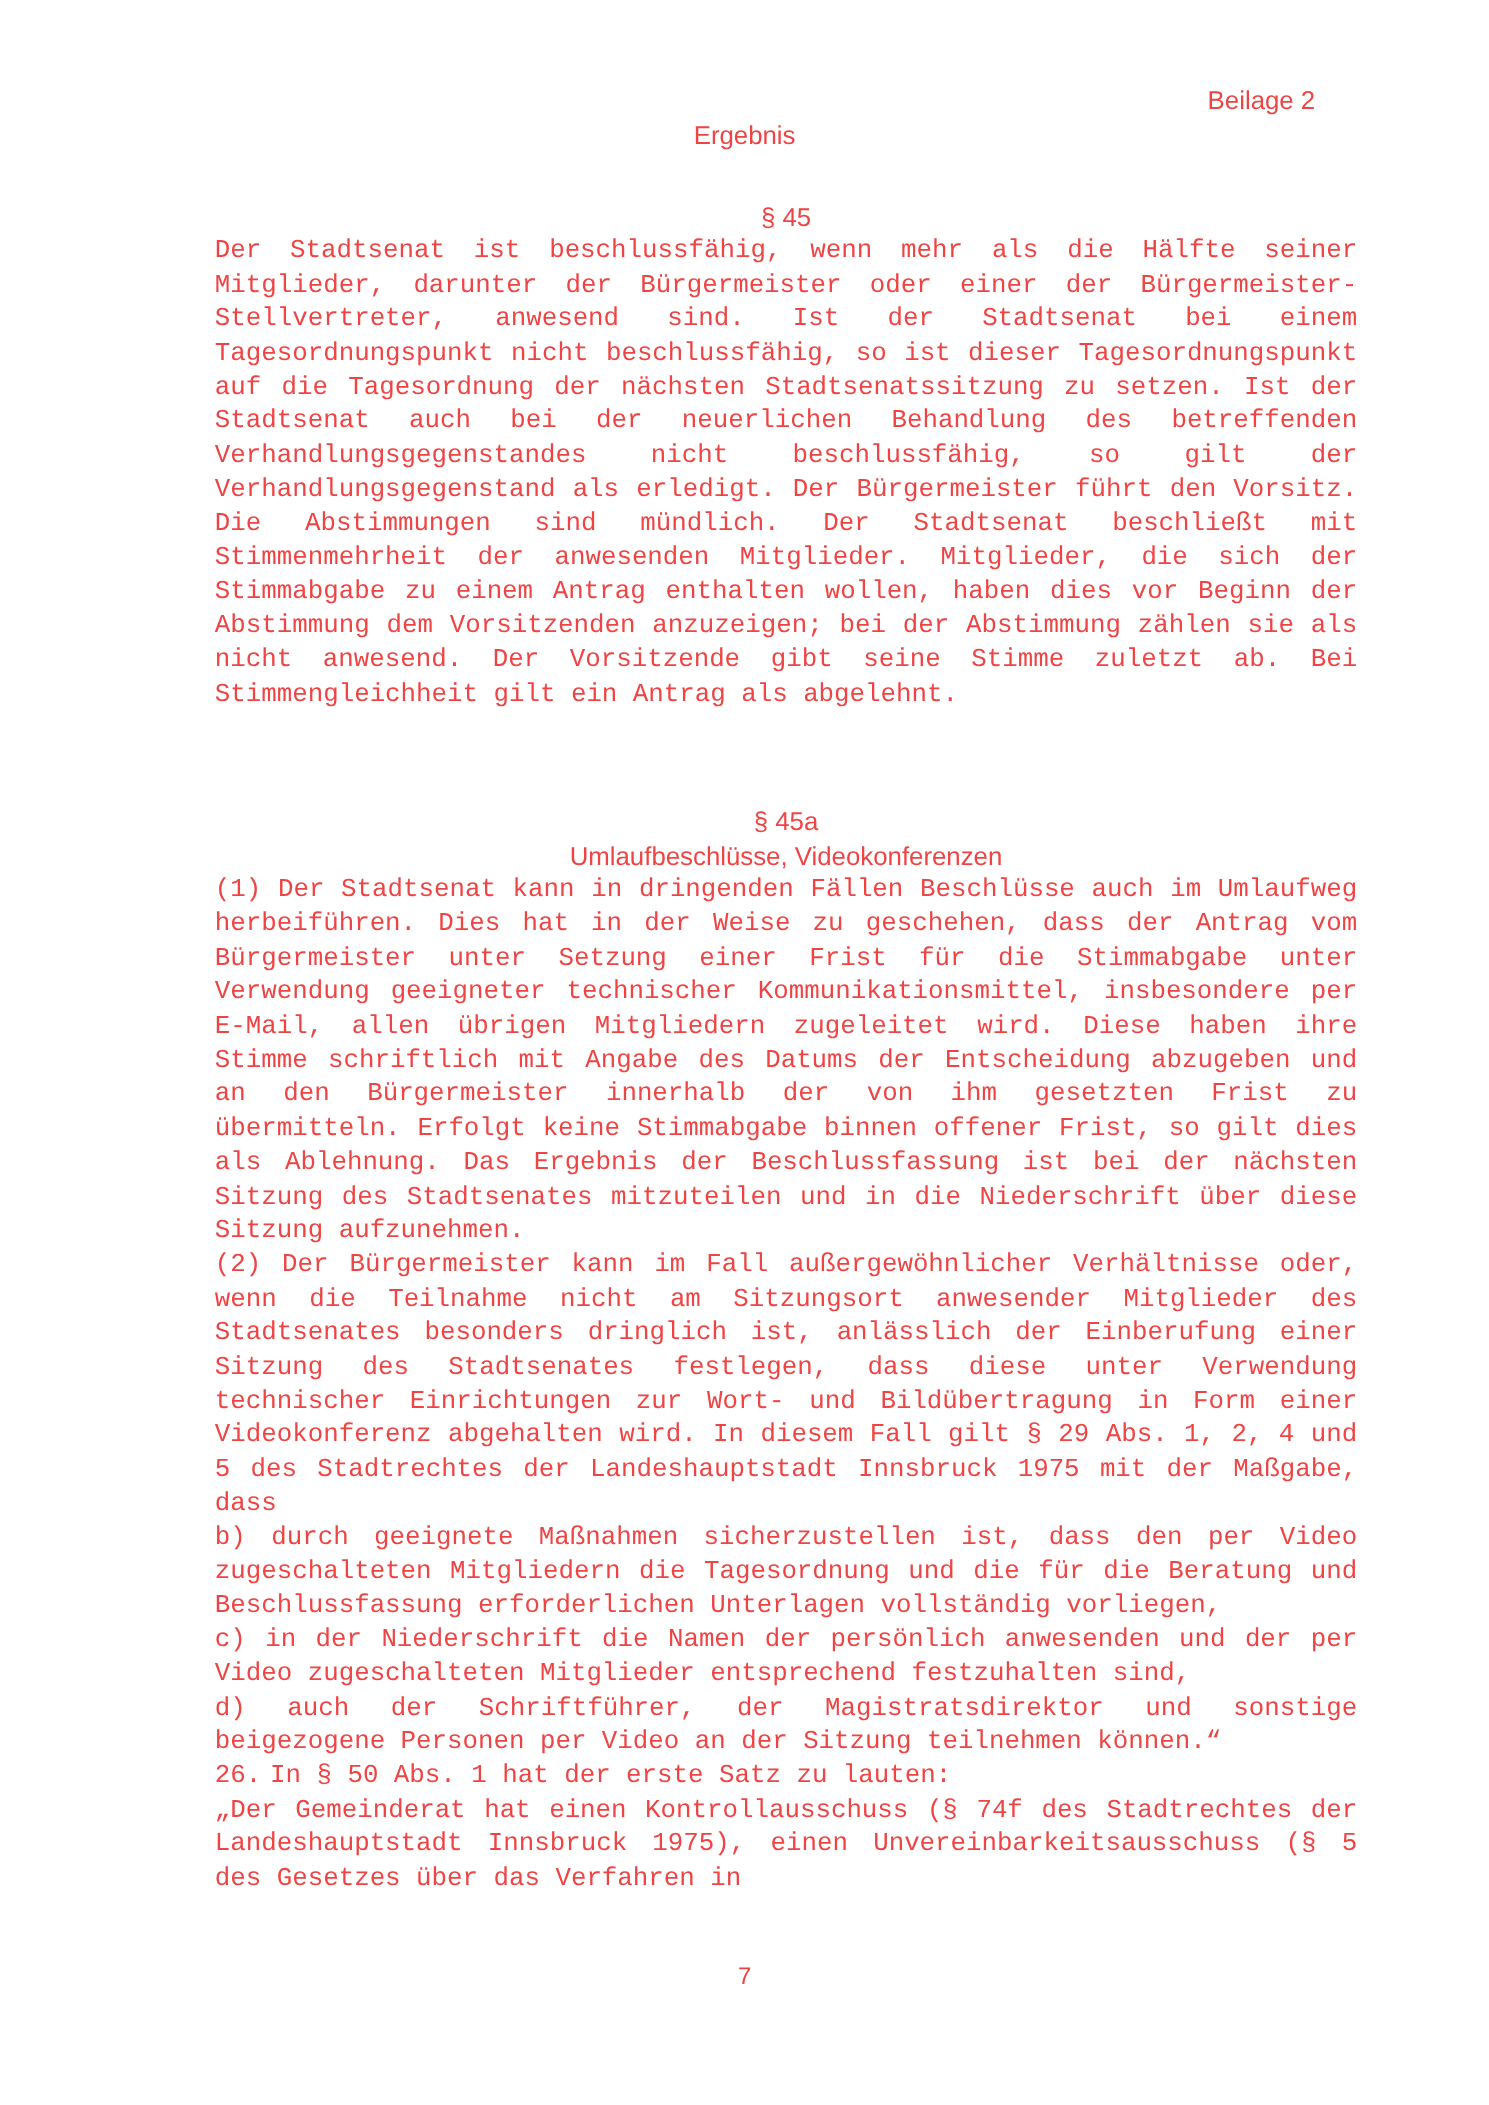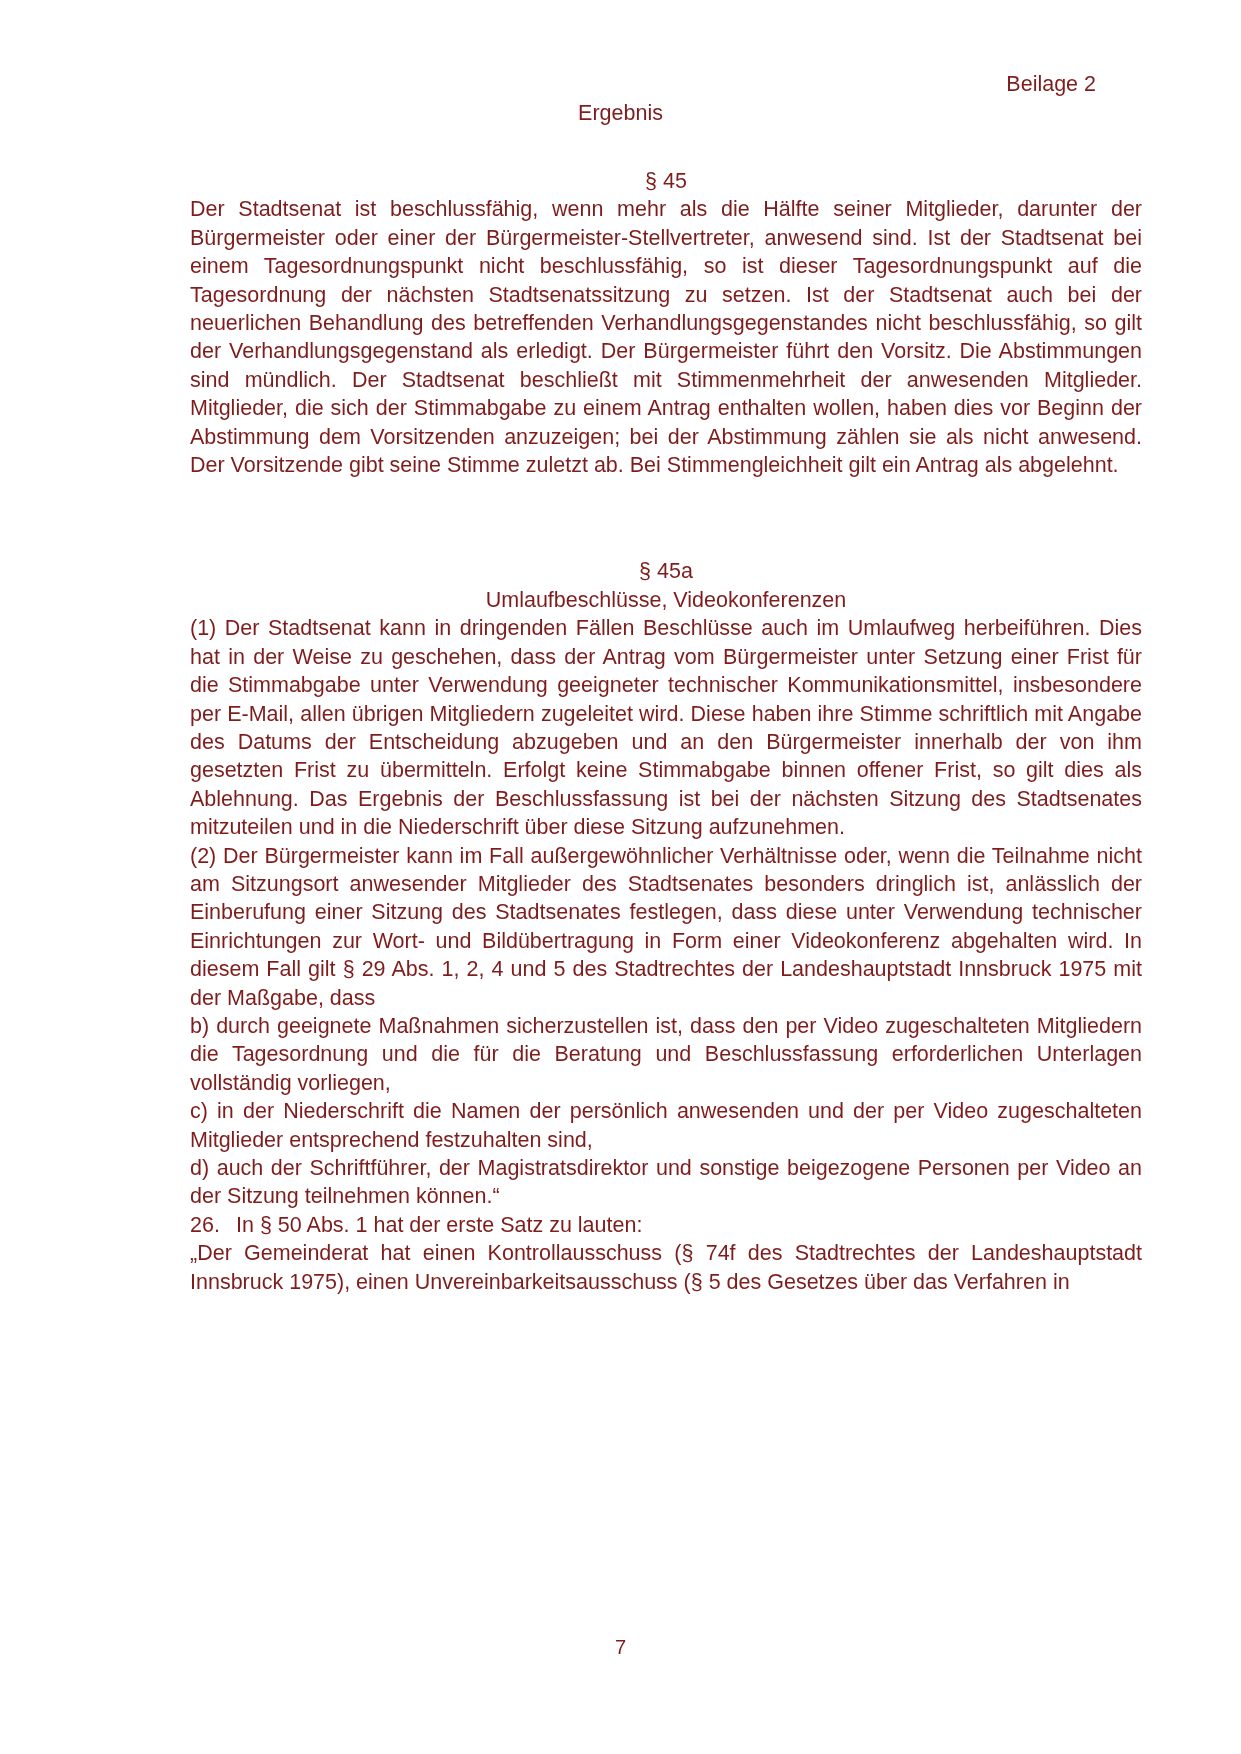--- a/index.html
+++ b/index.html
@@ -6,21 +6,21 @@
   html, body {
     margin: 0;
     padding: 0;
     background: #ffffff;
   }
   .page {
     position: relative;
     width: 1241px;
     height: 1754px;
     background: #ffffff;
-    color: #7f1d1d;
+    color: #ef4444;
     font-family: "Liberation Sans", "DejaVu Sans", sans-serif;
     font-size: 21.5px;
     line-height: 28.4px;
     overflow: hidden;
   }
   .attachment {
     position: absolute;
     top: 70px;
     right: 145px;
     white-space: nowrap;
@@ -28,27 +28,28 @@
   .doctype {
     position: absolute;
     top: 99px;
     left: 0;
     width: 100%;
     text-align: center;
   }
   .content {
     position: absolute;
     top: 167px;
-    left: 190px;
+    left: 179px;
     width: 952px;
   }
   .content p {
     margin: 0;
     text-align: justify;
     hyphens: none;
+    font-family: Liberation Mono, monospace;
   }
   .sec-head {
     text-align: center;
   }
   .sec-head div { min-height: 28.4px; }
   .mt-1 { margin-top: 29px; }
   .mt-2 { margin-top: 58px; }
   .mt-heading { margin-top: 78px; }
   .amendment {
     margin-top: 31px;

